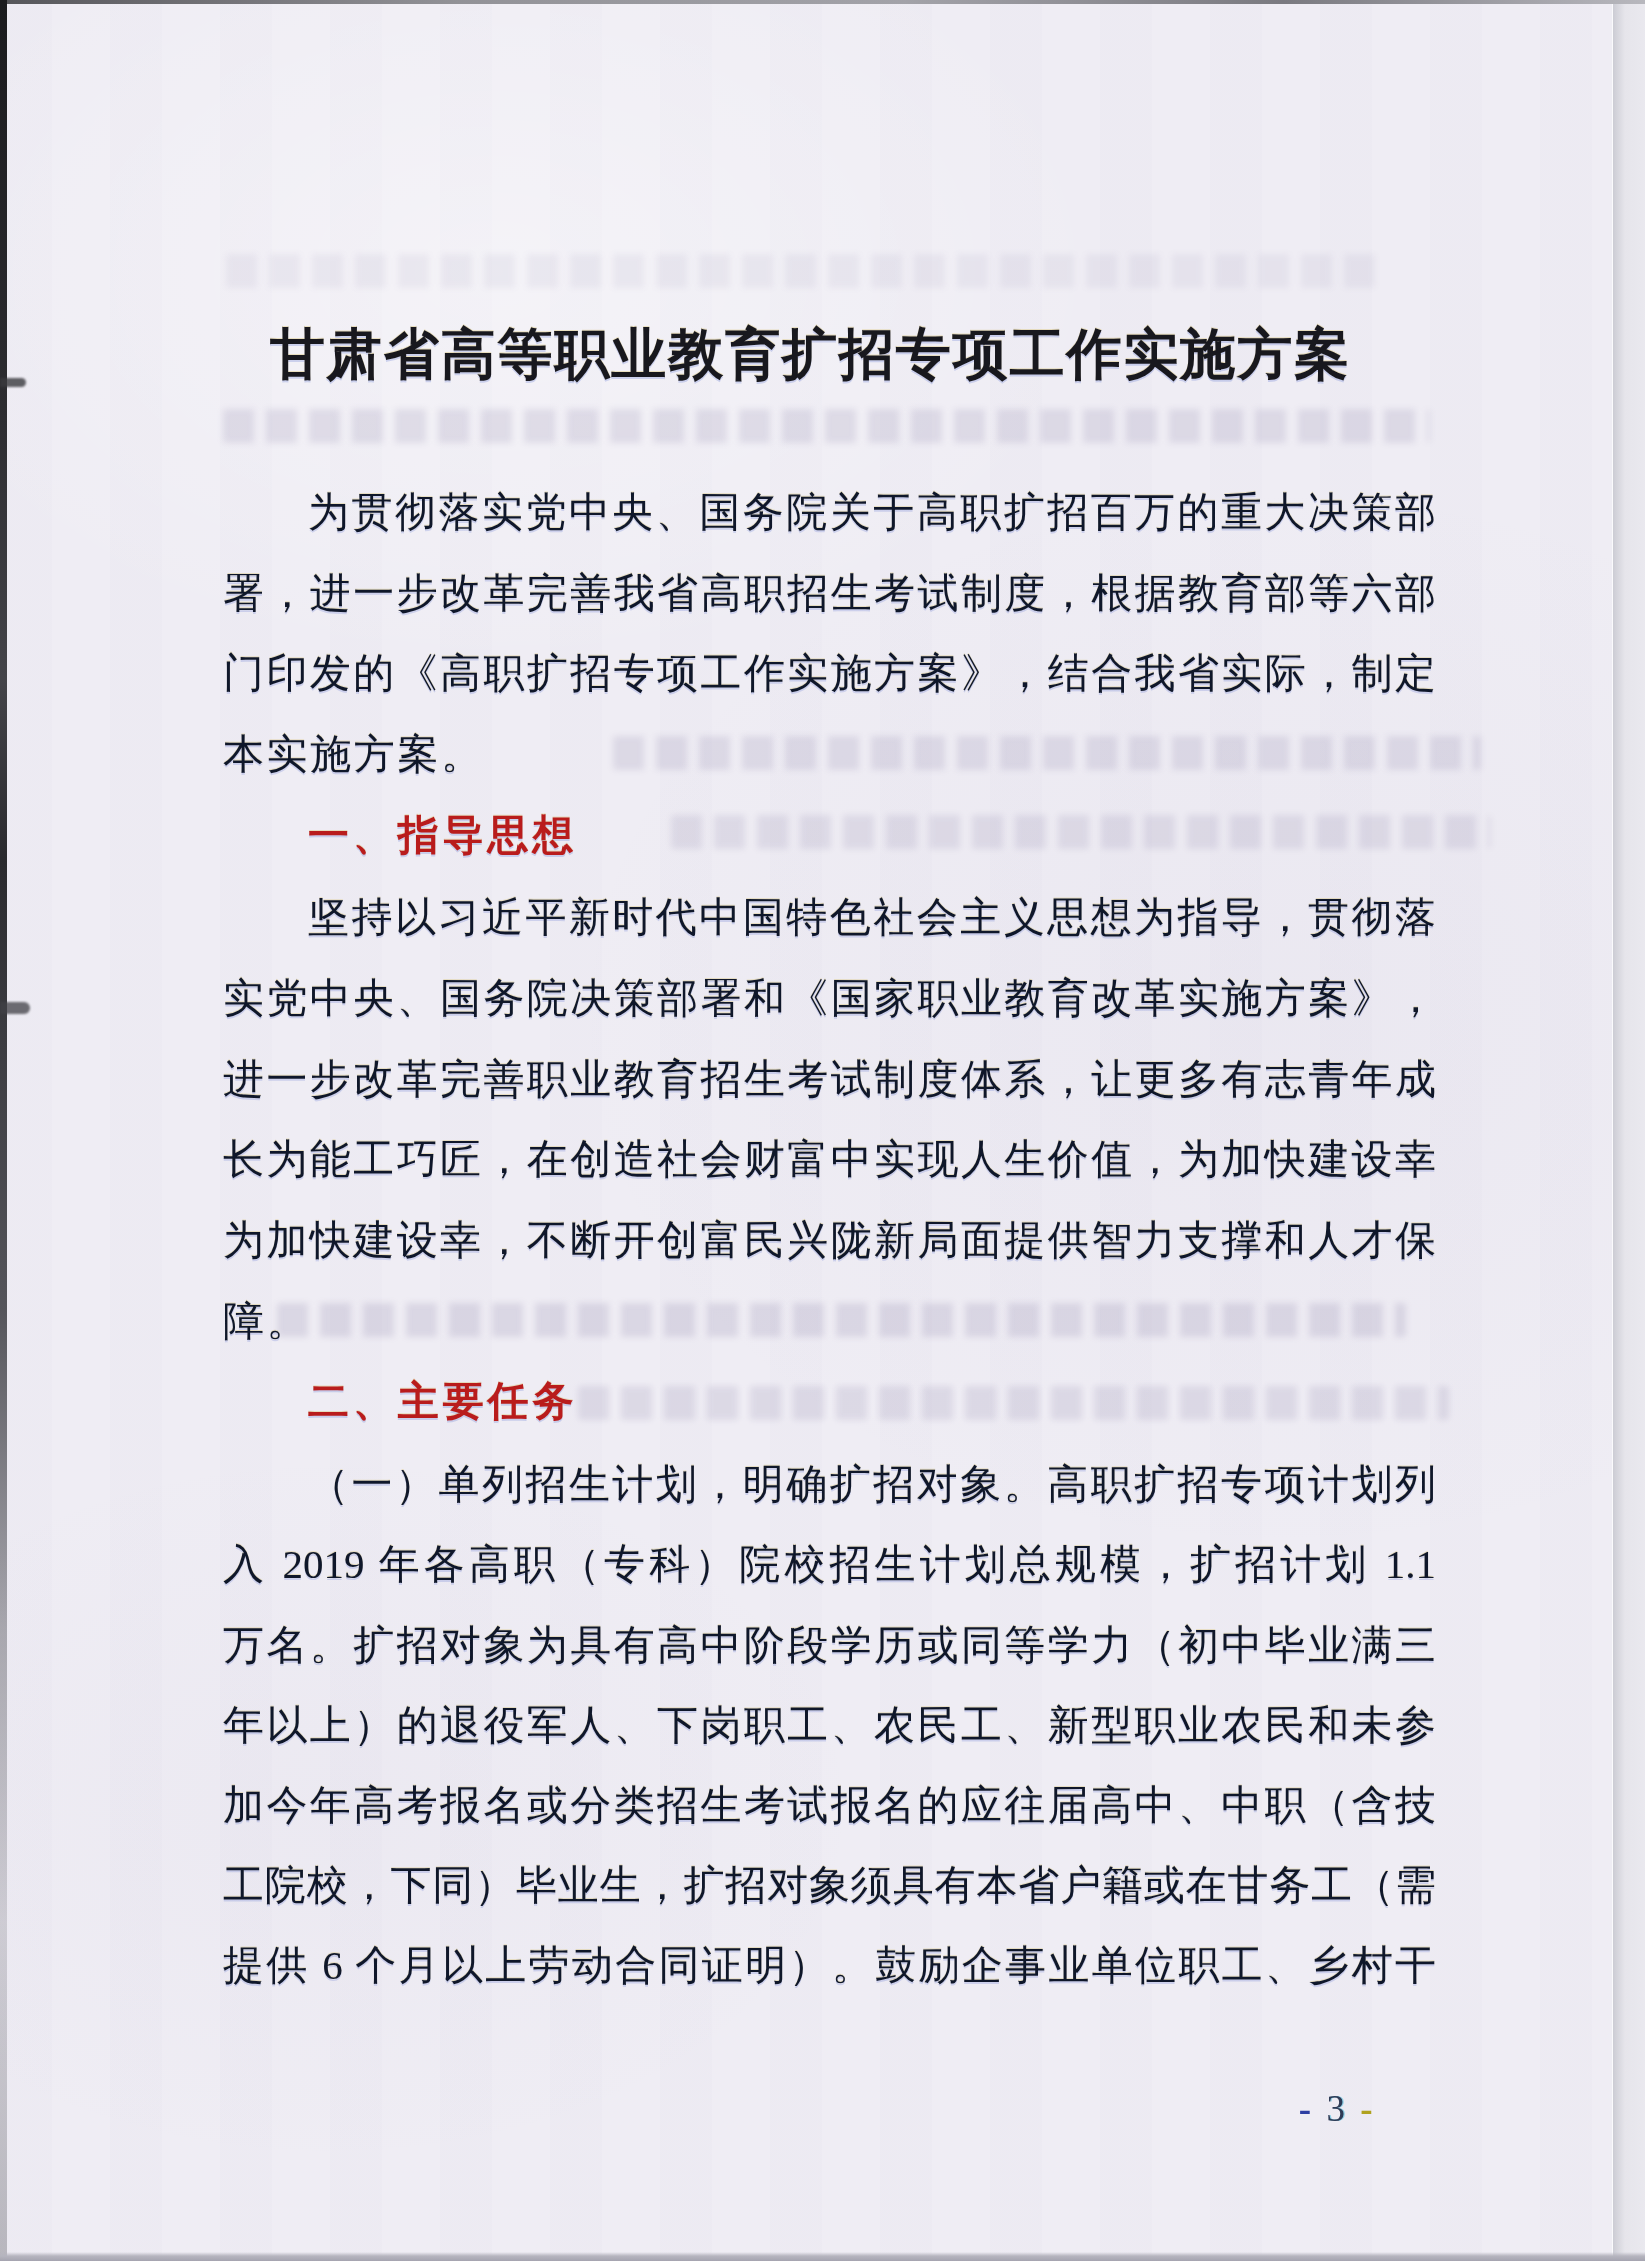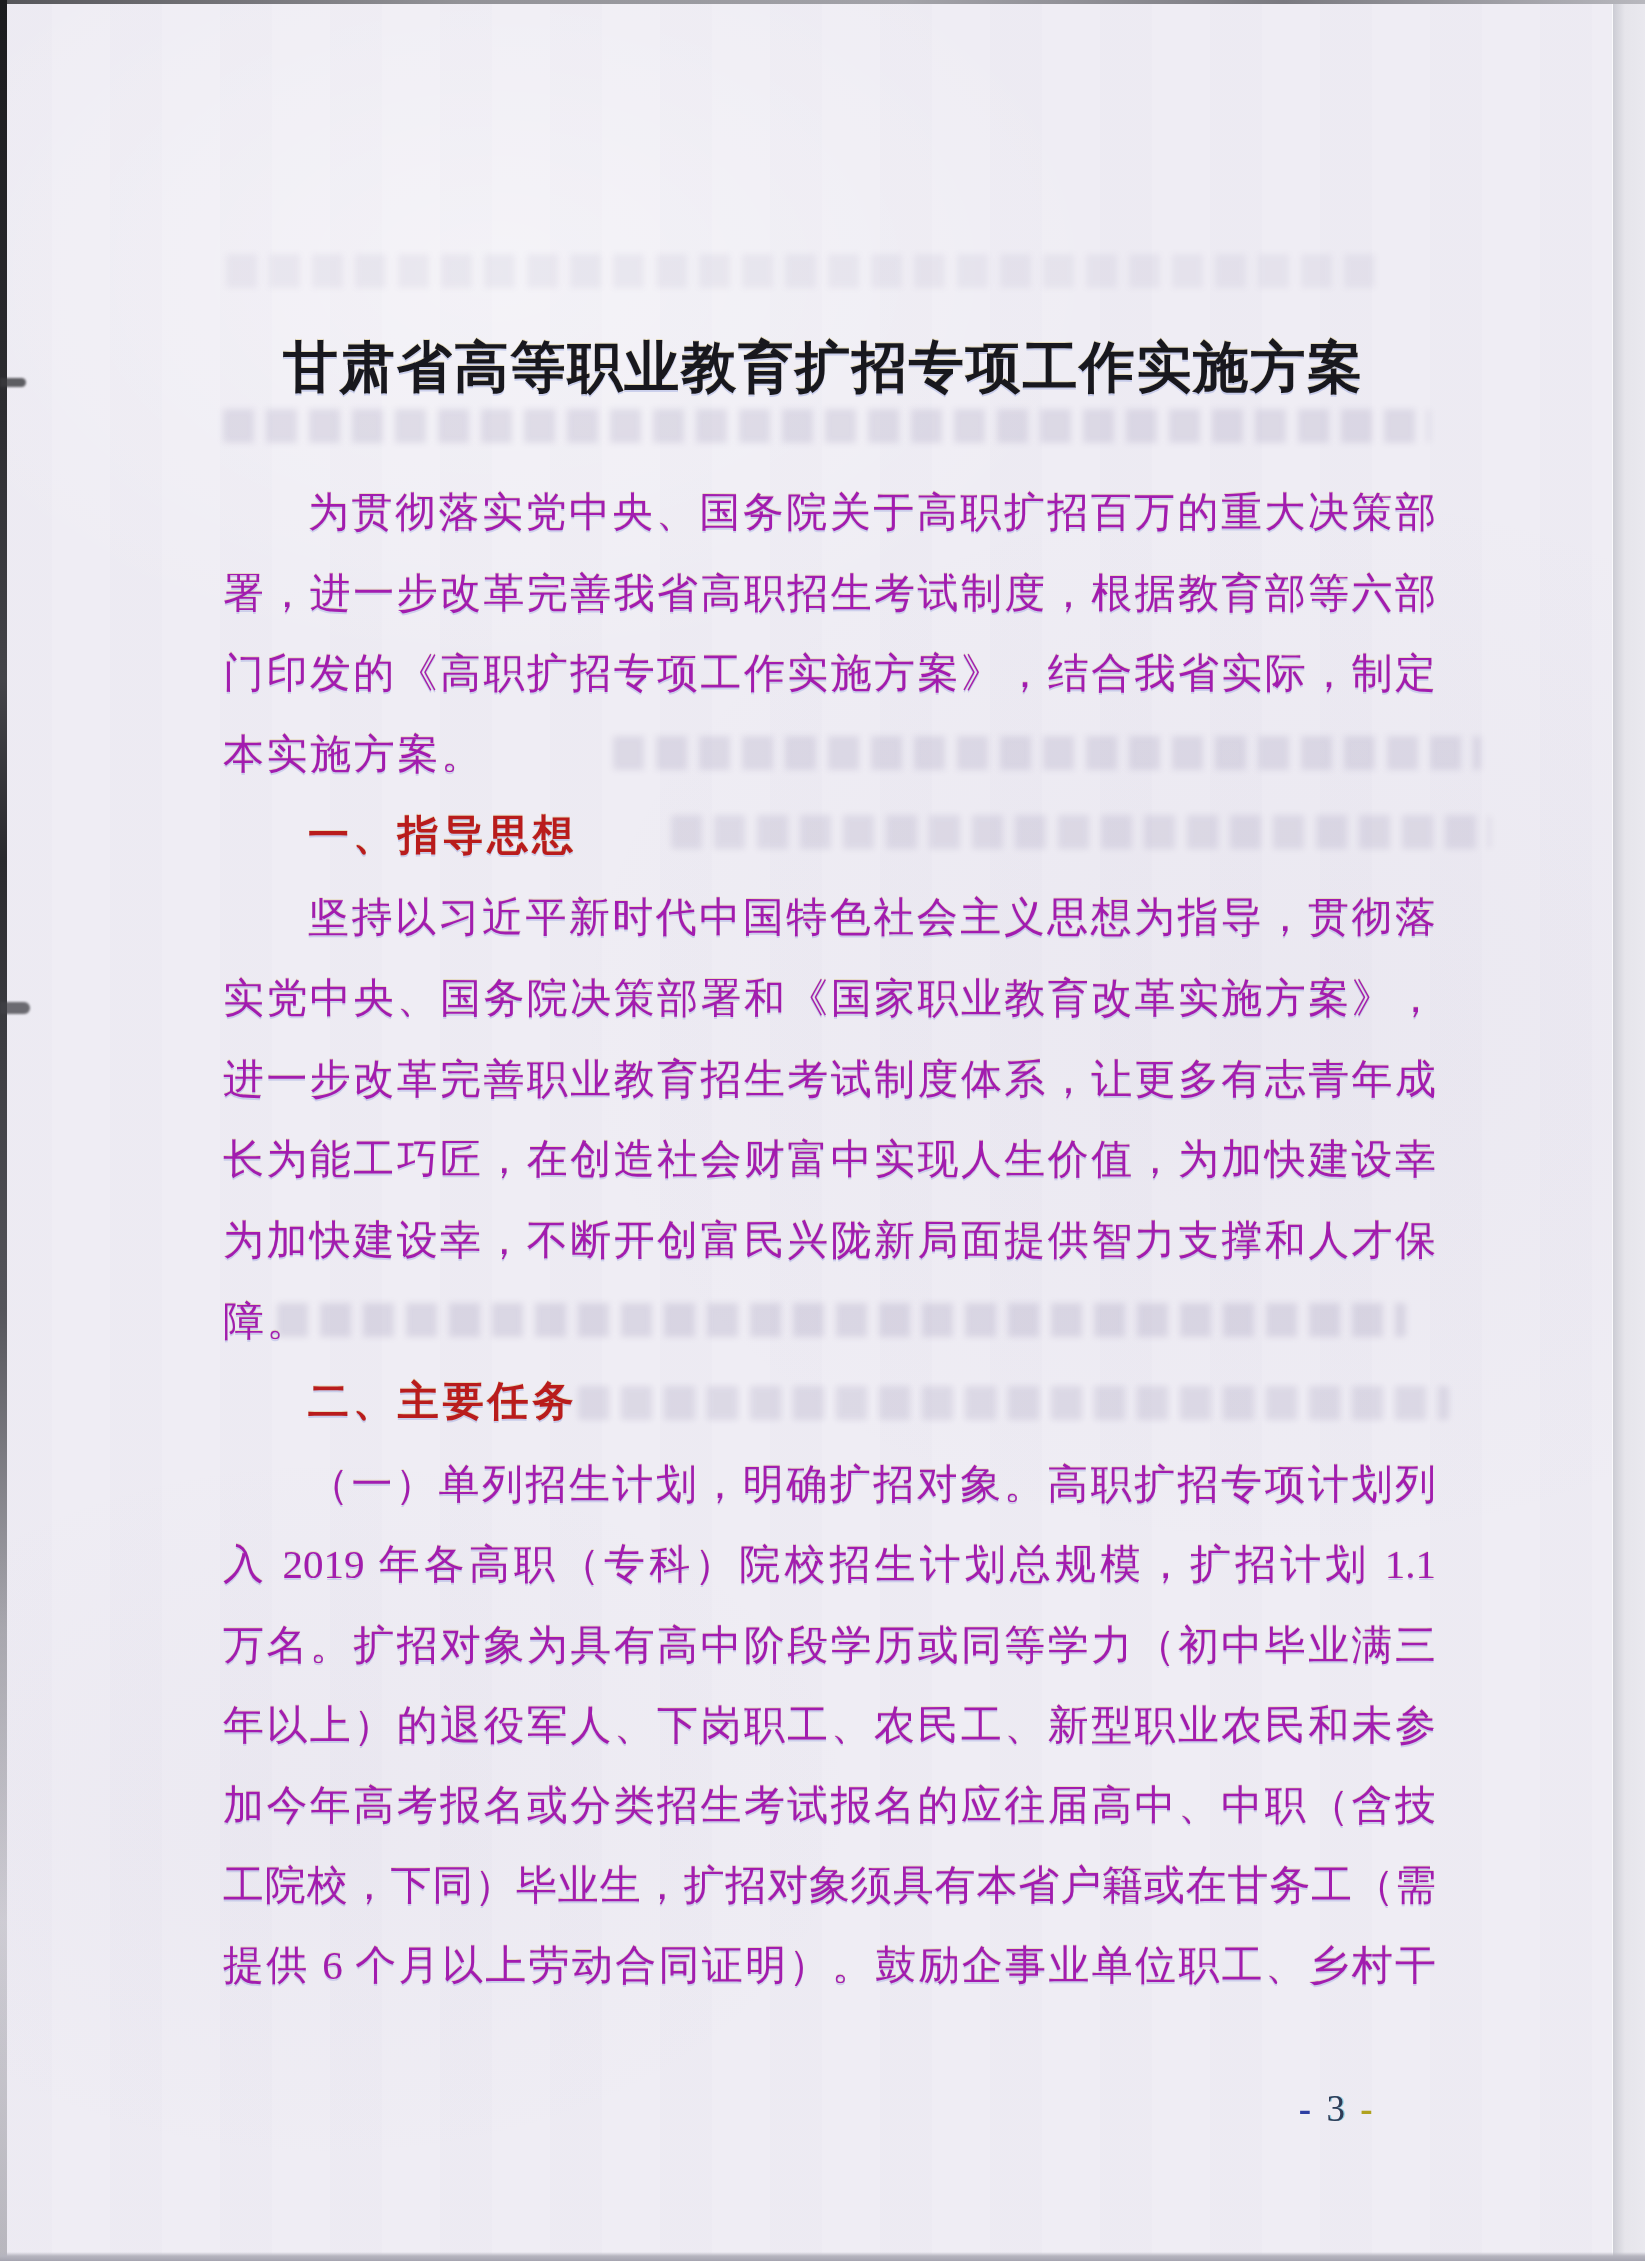--- a/index.html
+++ b/index.html
@@ -83,37 +83,37 @@
       rgba(112,102,148,0.0) 31px 43px);
     filter: blur(3.2px);
     border-radius: 3.9px;
     pointer-events: none;
   }
   
   .title {
     position: absolute;
     top: 314px; left: 0;
     width: 1613px;
-    margin: 17px;
+    margin: 4px;
     text-align: center;
     font-family: "Liberation Sans", "DejaVu Sans", sans-serif;
     font-weight: 700;
     font-size: 55px;
     letter-spacing: 1.9px;
     color: #18181e;
     text-shadow: 0 -1.3px 0 rgba(200,160,0,0.22), 0 1.9px 0 rgba(50,80,200,0.20);
   }
   .line {
     position: absolute;
     left: 223px;
     width: 1213px;
     height: 55px;
     font-size: 41px;
     line-height: 52px;
-    color: #a21caf;
+    color: #0f172a;
     text-align: justify;
     text-align-last: justify;
     text-shadow: 0 -1.3px 0 rgba(200,160,0,0.20), 0 1.9px 0 rgba(50,80,200,0.18);
   }
   .line.indent {
     padding-left: 85px;
     width: 1128px;
   }
   .line.short {
     text-align-last: left;

